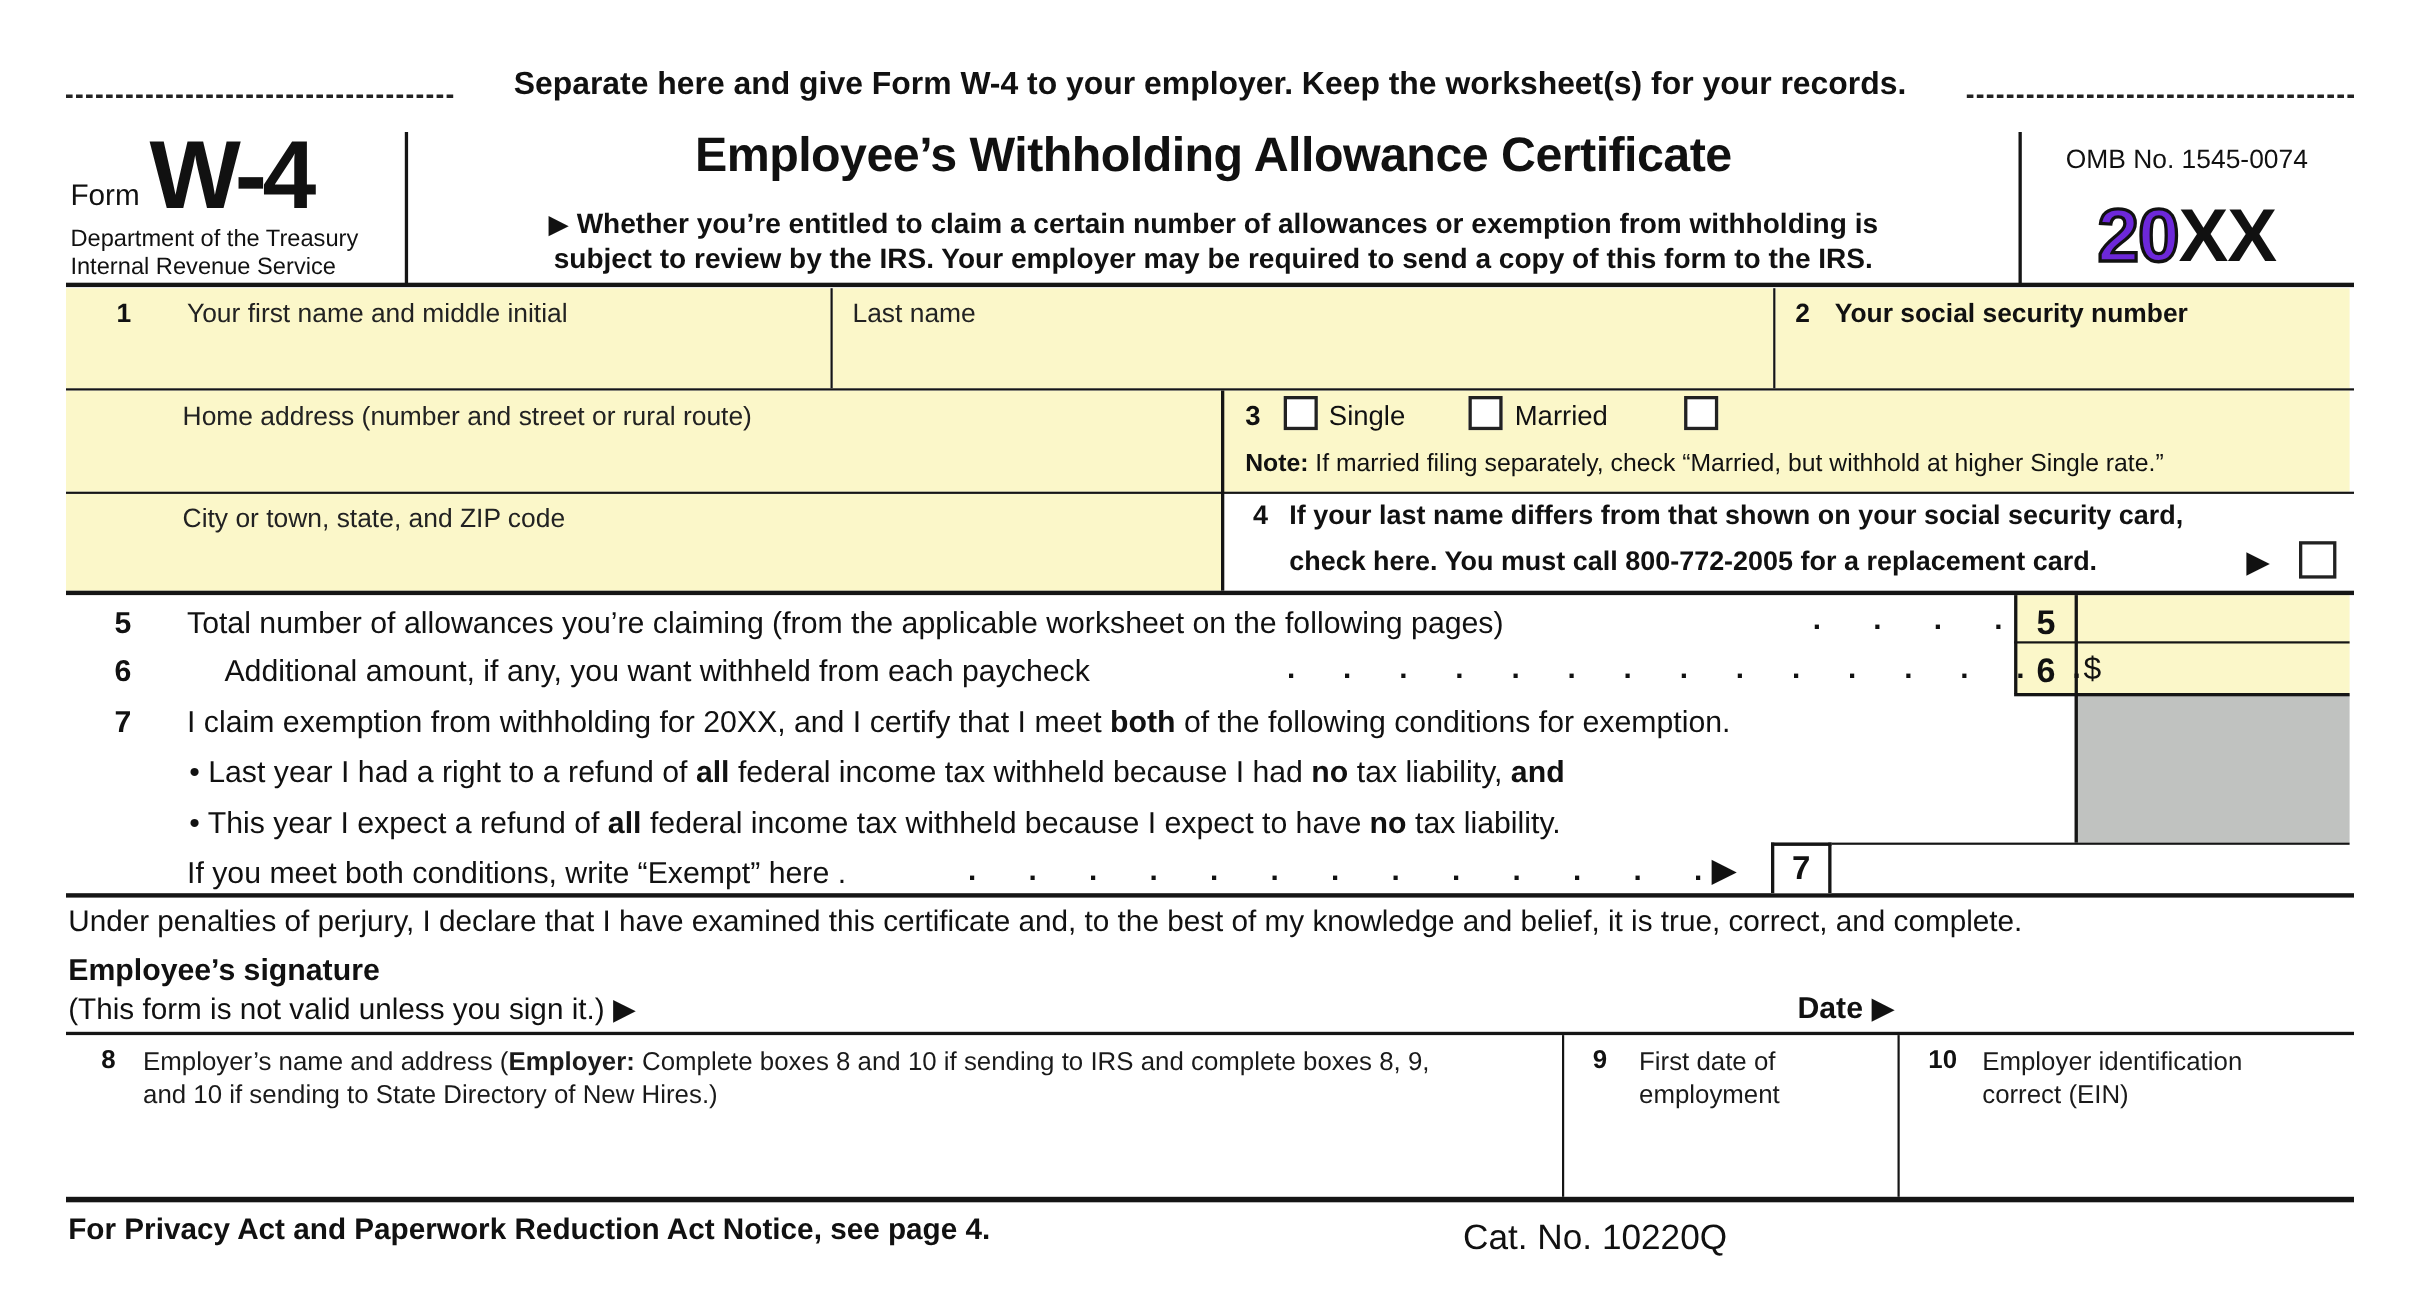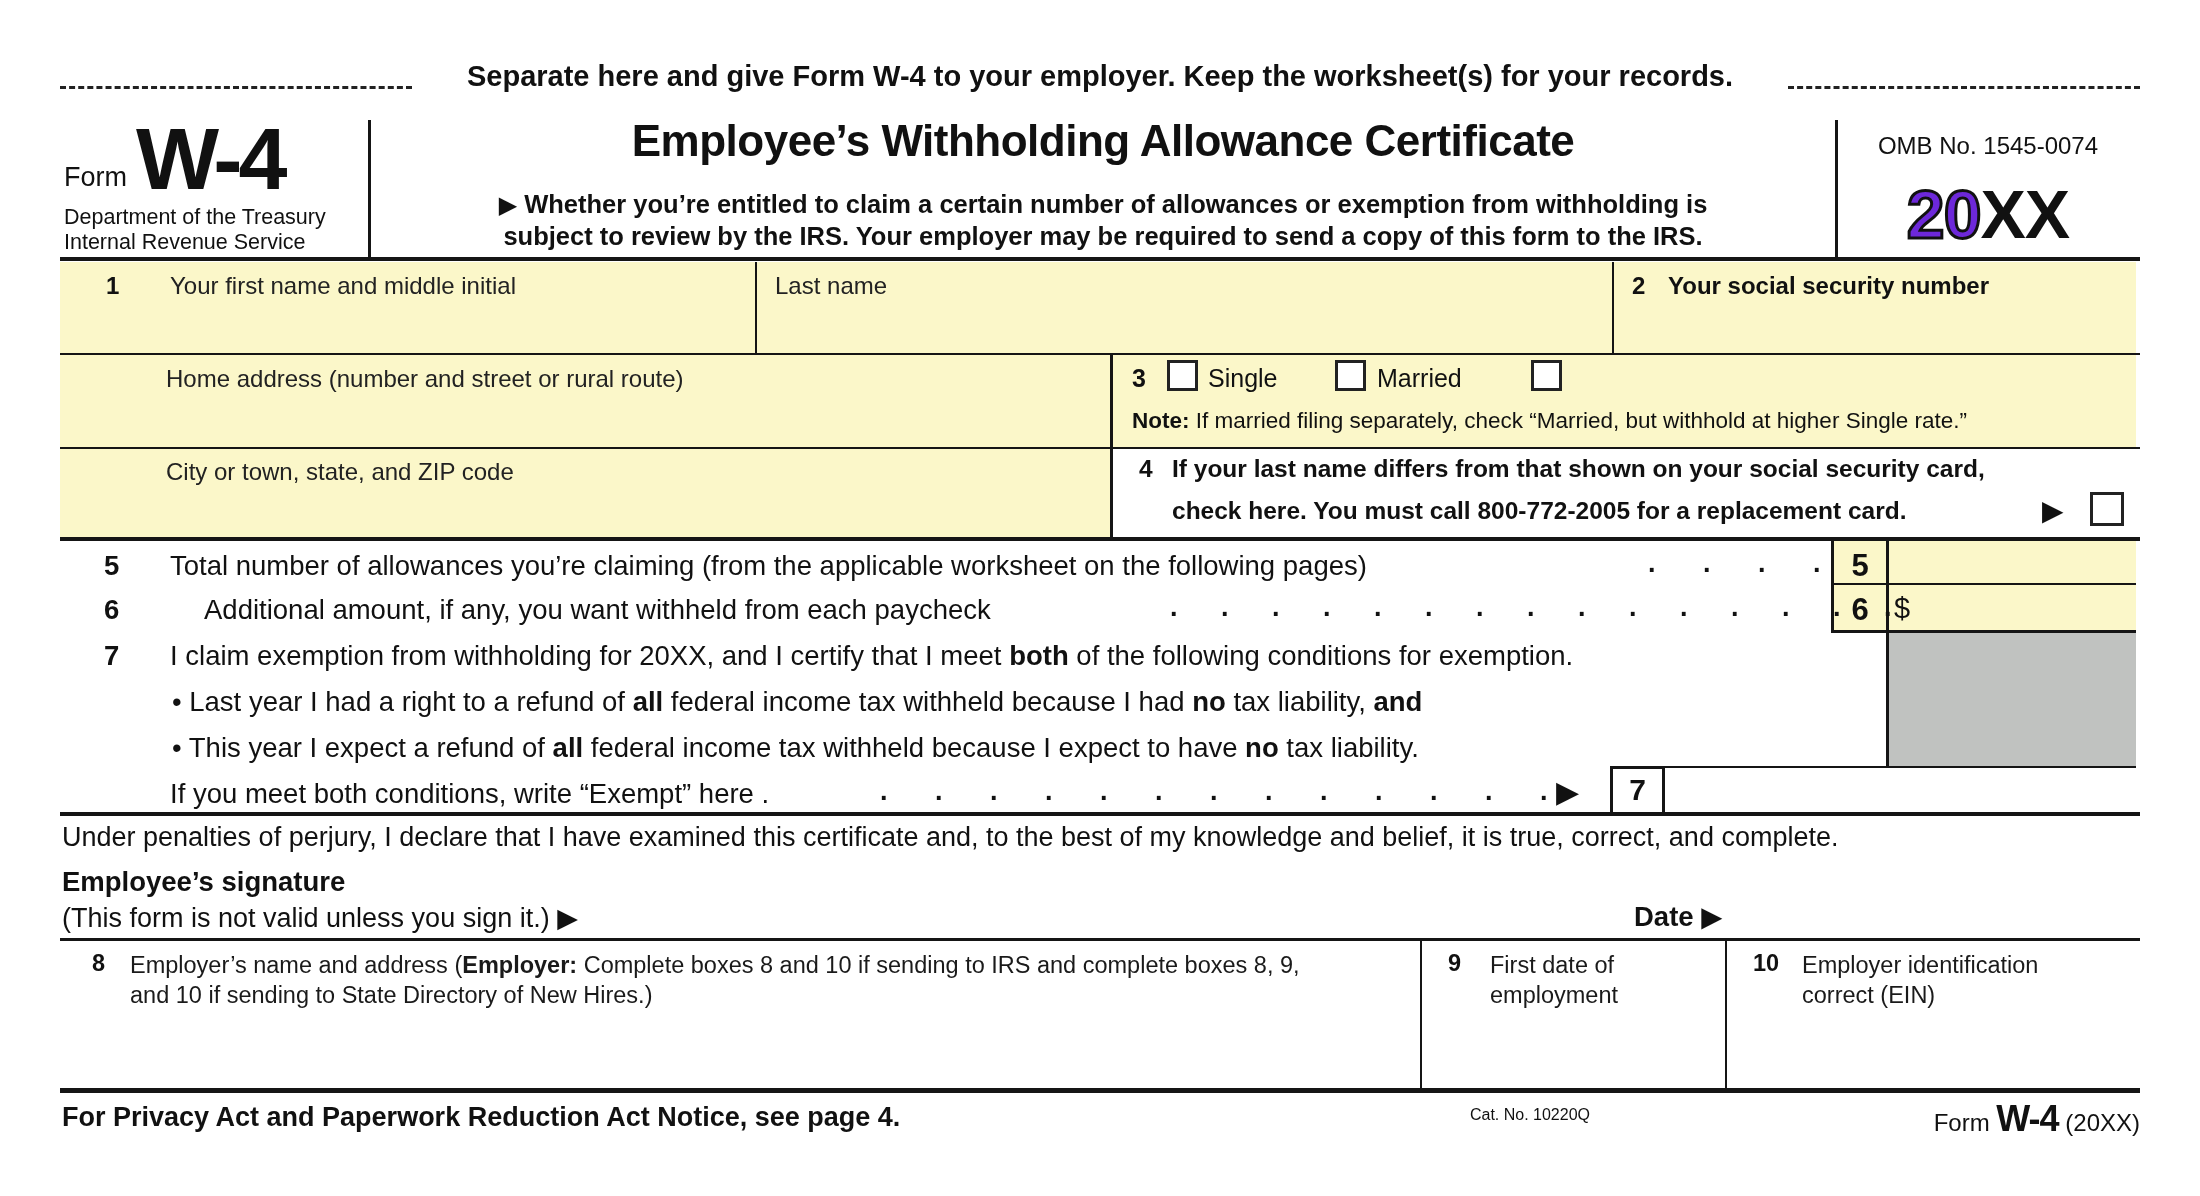--- a/index.html
+++ b/index.html
@@ -161,18 +161,15 @@
 
   <div class="abs b" style="left:1448px;top:950px;font-size:23.5px;">9</div>
   <div class="abs smallint" style="left:1490px;top:950px;width:175px;white-space:normal;">First date of employment</div>
   <div class="cell-field" style="left:1430px;top:1015px;width:288px;height:68px;"></div>
 
   <div class="abs b" style="left:1753px;top:950px;font-size:23.5px;">10</div>
   <div class="abs smallint" style="left:1802px;top:950px;width:290px;white-space:normal;">Employer identification correct (EIN)</div>
   <div class="cell-field" style="left:1735px;top:1015px;width:400px;height:68px;"></div>
 
   <div class="abs b" style="left:62px;top:1102px;font-size:27px;">For Privacy Act and Paperwork Reduction Act Notice, see page 4.</div>
-  <div class="abs" style="left:1330px;top:1106px;width:260px;text-align:right;font-size:16px;">Cat. No. 10220Q</div>
-  <div class="abs" style="left:1840px;top:1098px;width:300px;text-align:right;font-size:24px;">
-    <span>Form </span><span class="b" style="font-size:36px;letter-spacing:-1px;">W-4</span><span> (20XX)</span>
-  </div>
+  <div class="abs" style="left:1330px;top:1106px;width:260px;text-align:left;font-size:32px;">Cat. No. 10220Q</div>
 
 </div>
 
 </body></html>

